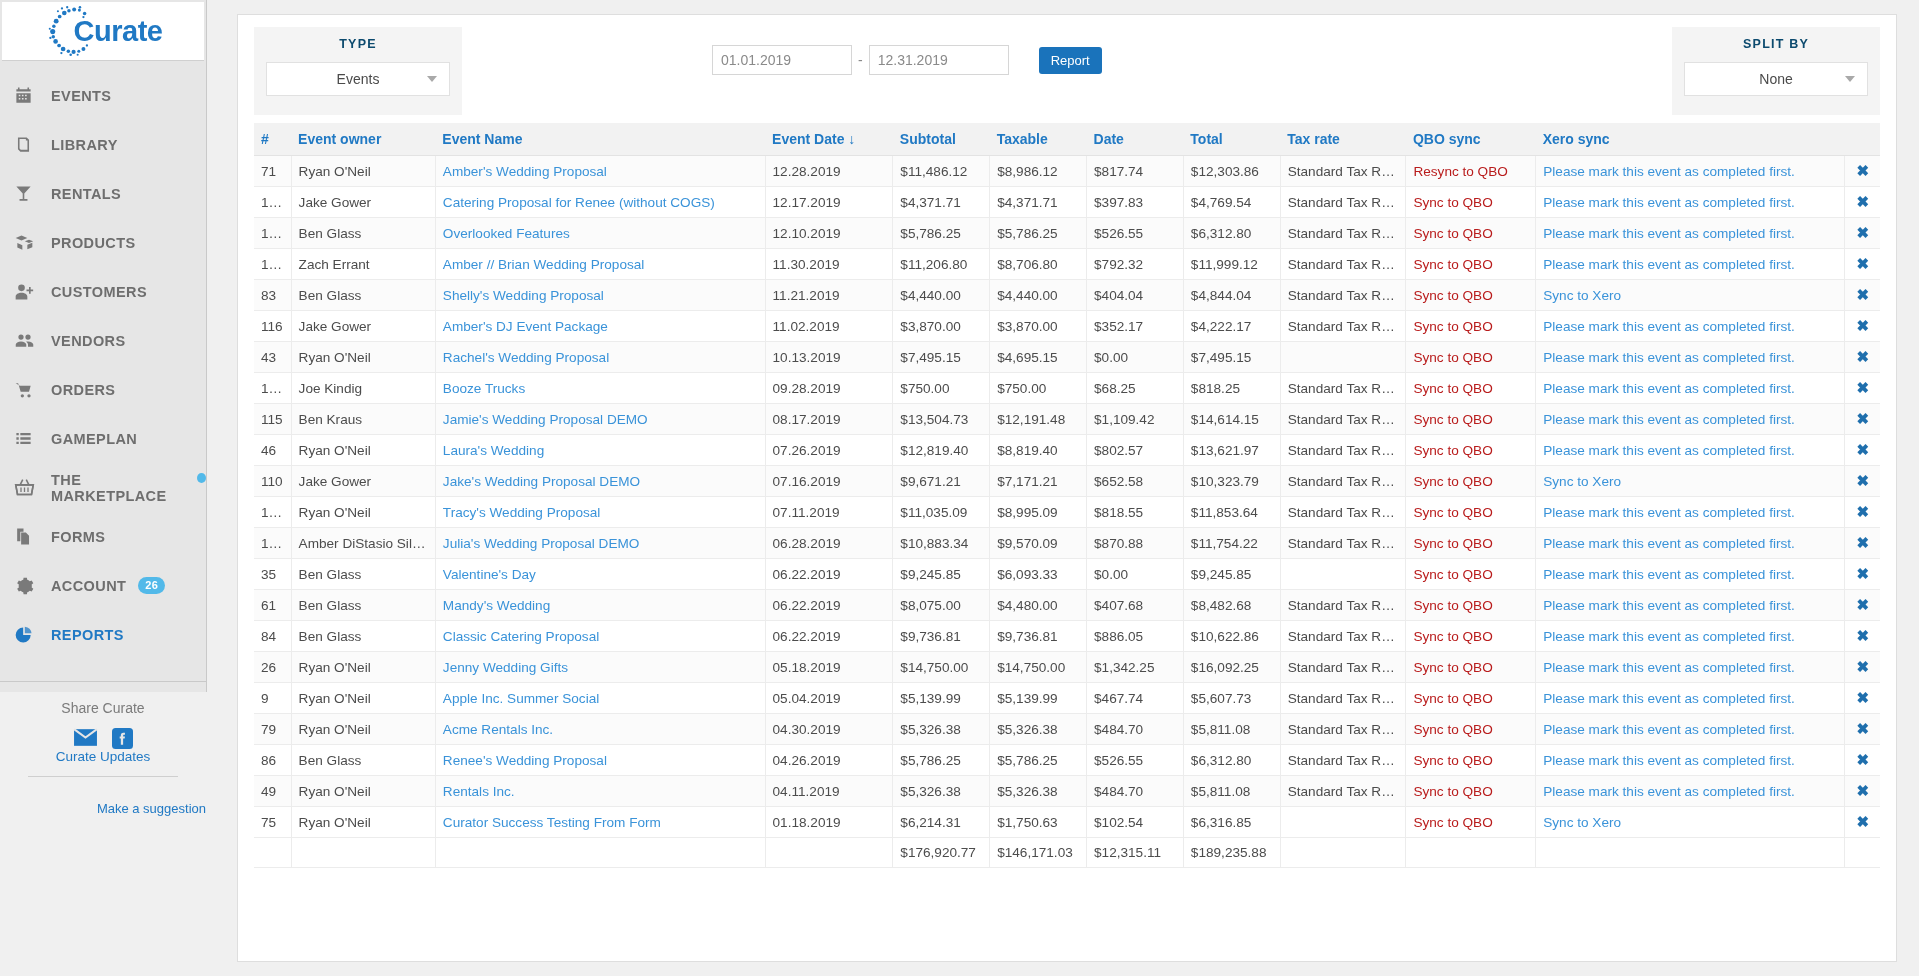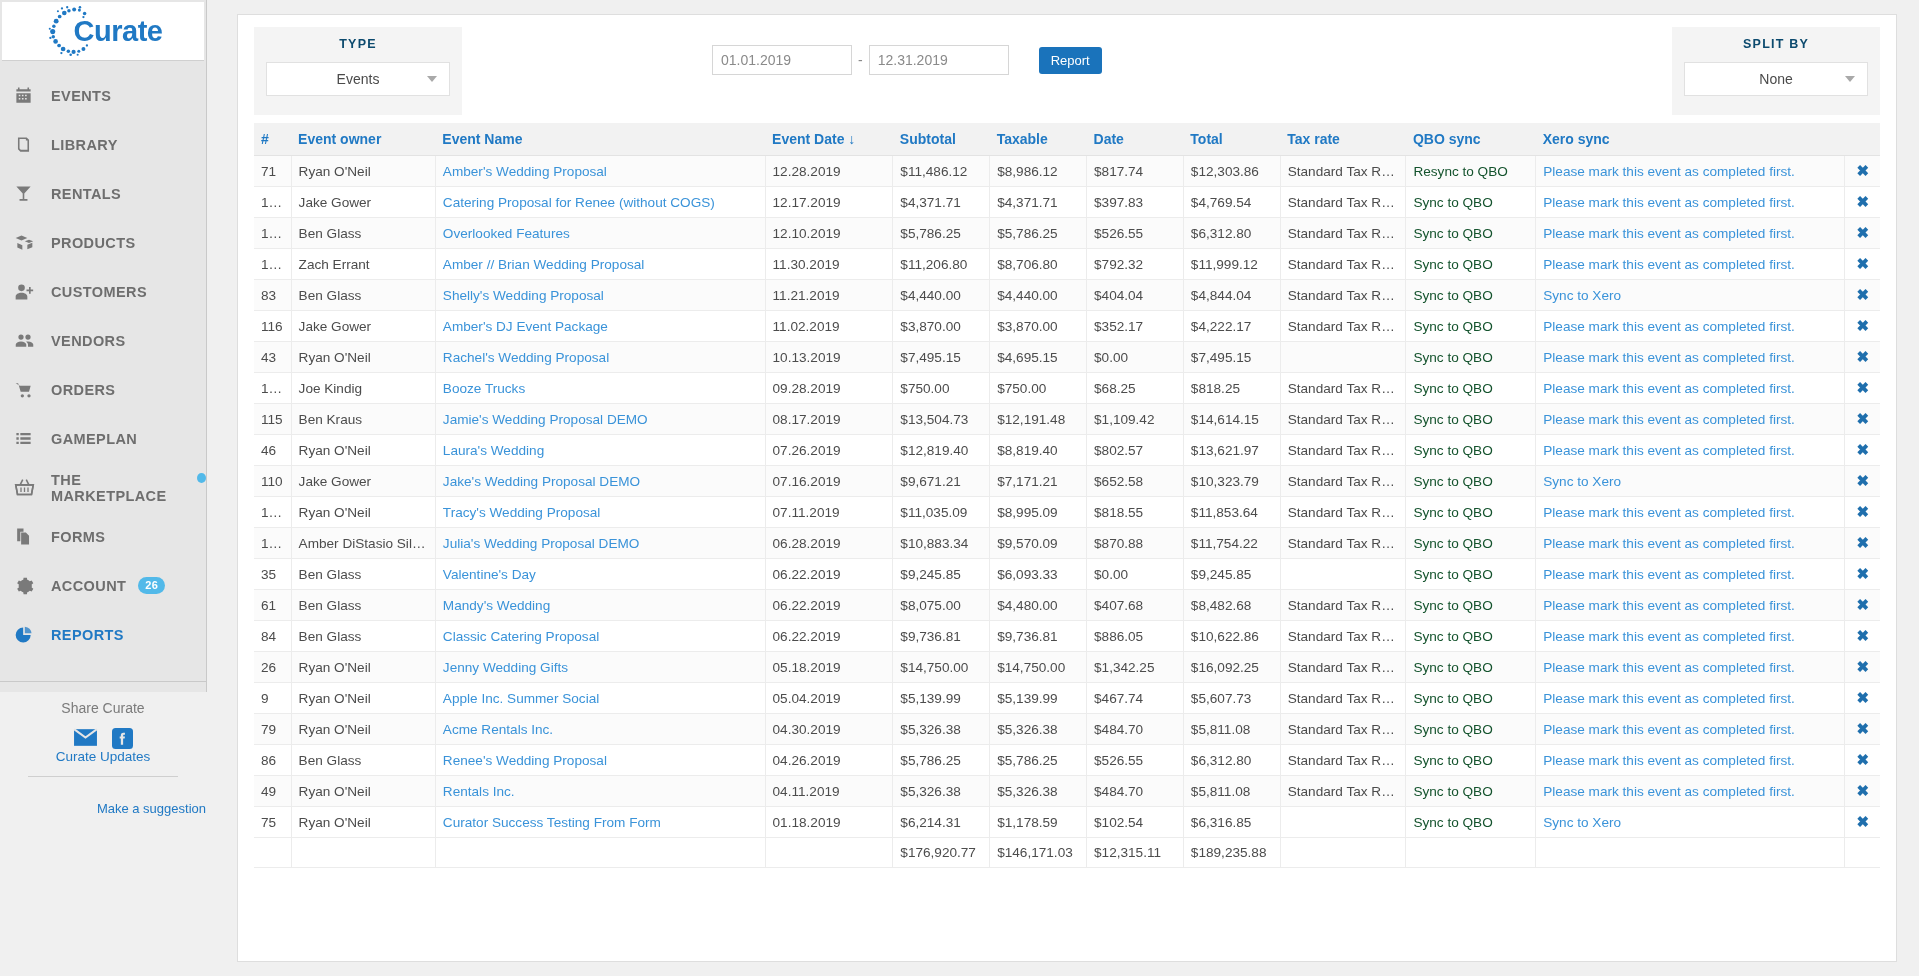--- a/index.html
+++ b/index.html
@@ -240,21 +240,21 @@
     color: #4c4c4c;
     white-space: nowrap;
     overflow: hidden;
     text-overflow: ellipsis;
     height: 30px;
   }
   table.report tbody td:last-child { border-right: none; }
   table.report tbody tr:nth-child(odd) { background: #fbfbfb; }
   table.report tbody tr:nth-child(even) { background: #ffffff; }
   .lnk { color: #3a93d9; cursor: pointer; }
-  .lnk-dark { color: #14532d; cursor: pointer; }
+  .lnk-dark { color: #b91c1c; cursor: pointer; }
   .xclose {
     color: #1f6fad;
     font-size: 15px;
     font-weight: bold;
     cursor: pointer;
     text-align: center;
     display: block;
   }
   .totals-row td { background: #fff !important; color: #4c4c4c; }
   .foot-totals {
@@ -863,21 +863,21 @@
                 <td>
                   <span class="xclose">✖</span>
                 </td>
               </tr>
               <tr>
                 <td>75</td>
                 <td>Ryan O'Neil</td>
                 <td><span class="lnk">Curator Success Testing From Form</span></td>
                 <td>01.18.2019</td>
                 <td>$6,214.31</td>
-                <td>$1,178.59</td>
+                <td>$1,750.63</td>
                 <td>$102.54</td>
                 <td>$6,316.85</td>
                 <td></td>
                 <td><span class="lnk-dark">Sync to QBO</span></td>
                 <td><span class="lnk">Sync to Xero</span></td>
                 <td>
                   <span class="xclose">✖</span>
                 </td>
               </tr>
               <tr class="totals-row">

